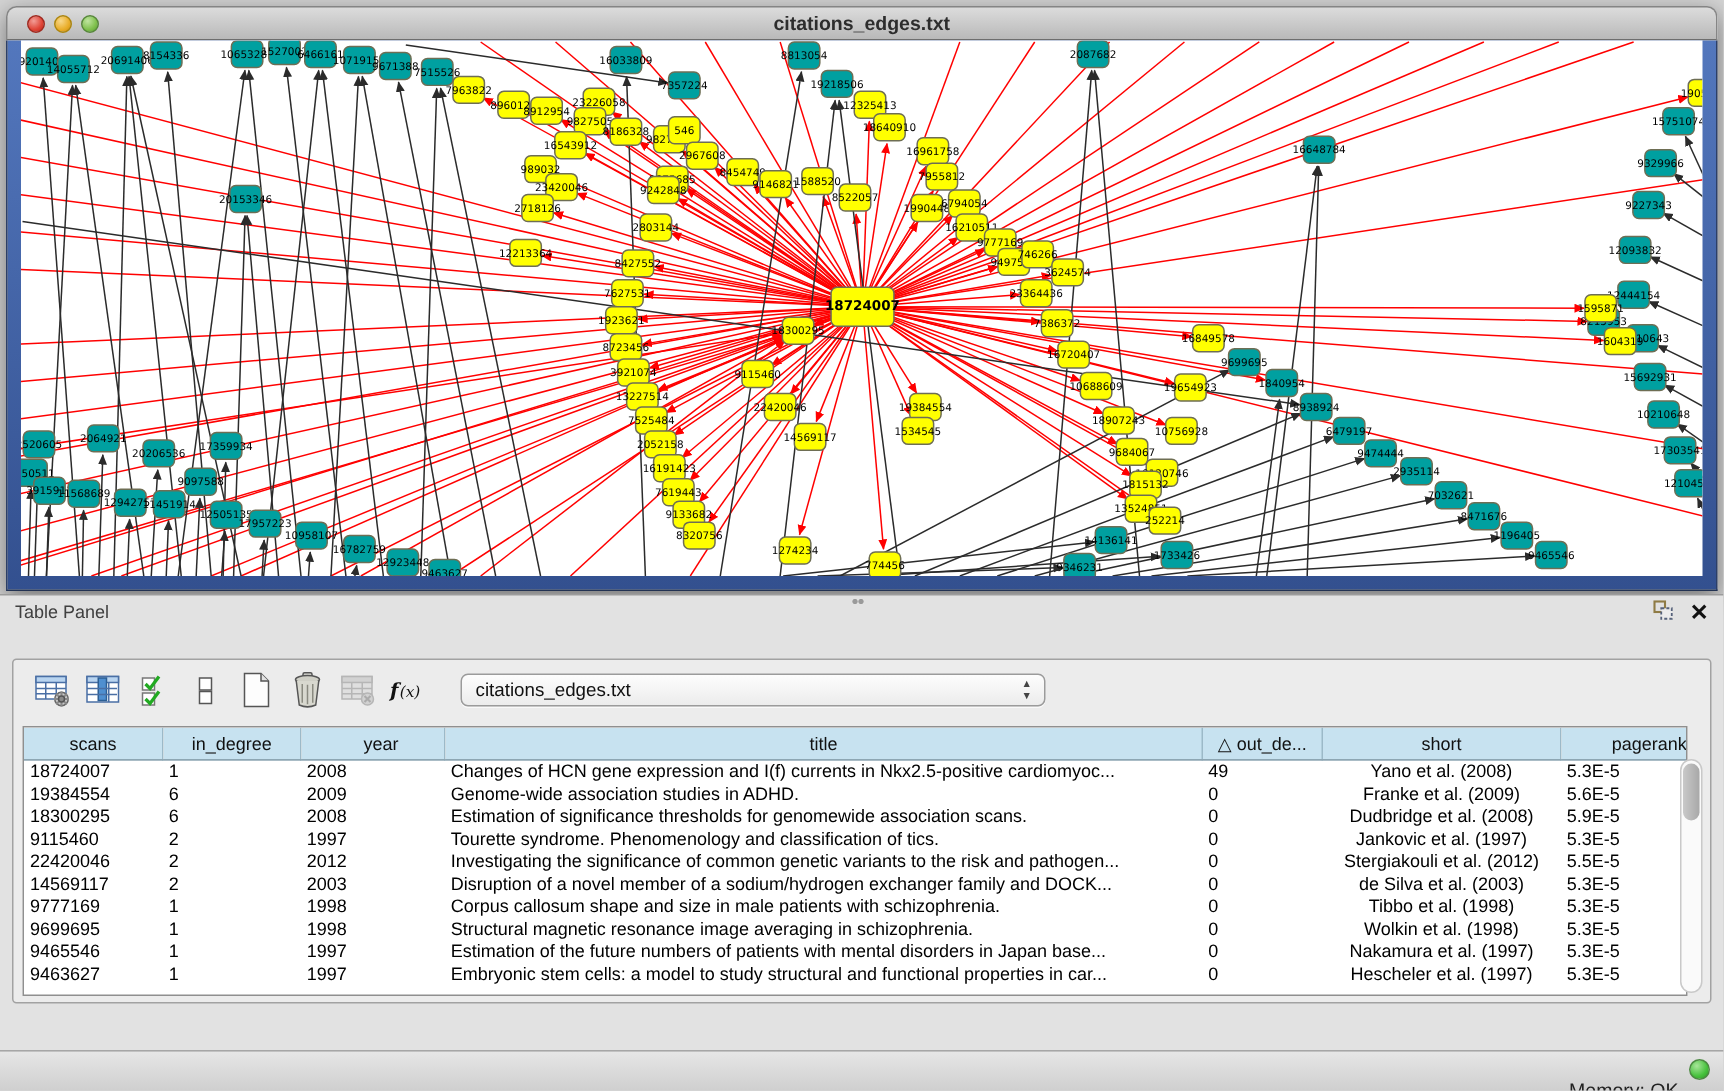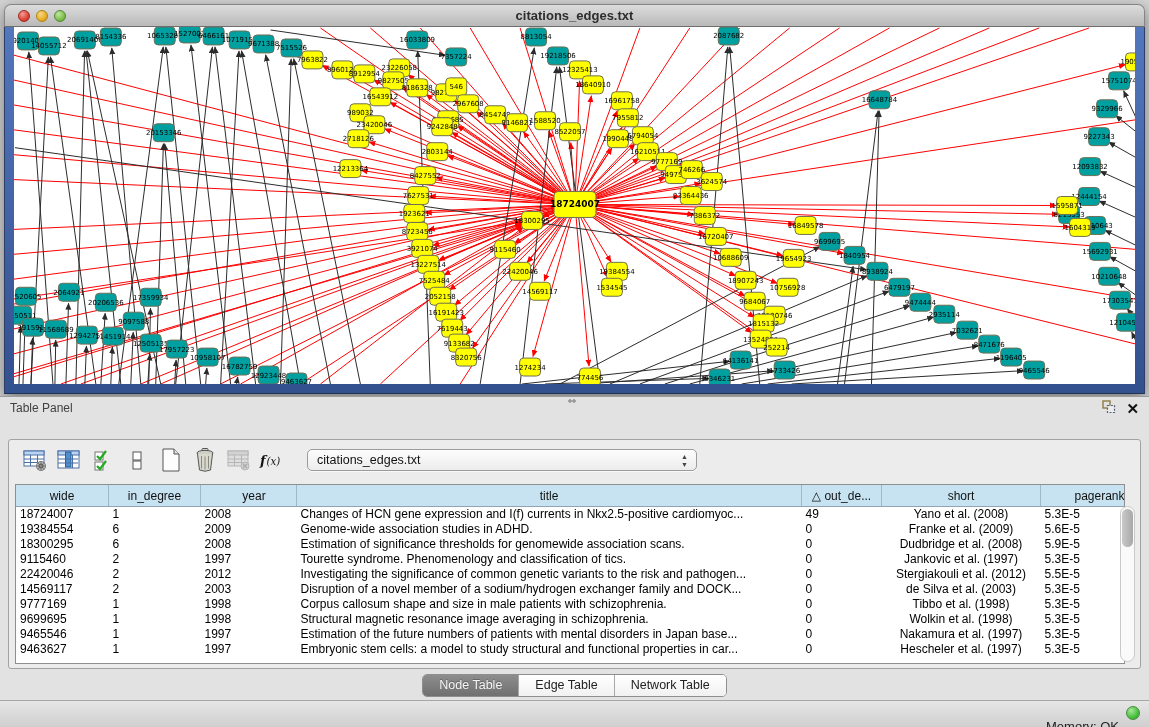--- a/index.html
+++ b/index.html
@@ -624,21 +624,21 @@
       <div id="combo">
         <span id="combo-text">citations_edges.txt</span>
         <span id="combo-arrows">▲<br>▼</span>
       </div>
     </div>
 
     <div id="table-wrap">
       <table>
         <thead>
             <tr id="thead-row">
-              <th style="width: 88px;">wide</th>
+              <th style="width: 88px;">scans</th>
               <th style="width: 87px;">in_degree</th>
               <th style="width: 80px; padding-left: 13px;">year</th>
               <th style="width: 500px;">title</th>
               <th style="width: 75px; margin-top: 28px;">△ out_de...</th>
               <th style="width: 154px;">short</th>
               <th style="width: 113px;">pagerank</th>
             </tr>
           </thead>
         <tbody id="tbody">
             <tr>
@@ -732,25 +732,18 @@
               <td>5.3E-5</td>
             </tr>
           </tbody>
       </table>
     </div>
     <div id="vscroll">
       <div id="vthumb"></div>
     </div>
   </div>
 
-  <div id="seg">
-    <div class="seg-inner">
-      <div class="seg-btn active">Node Table</div>
-      <div class="seg-btn">Edge Table</div>
-      <div class="seg-btn">Network Table</div>
-    </div>
-  </div>
 </div>
 
 <div id="status-bar">
   <span id="memory">Memory: OK</span>
   <span id="mem-dot"></span>
 </div>
 
 </body></html>

